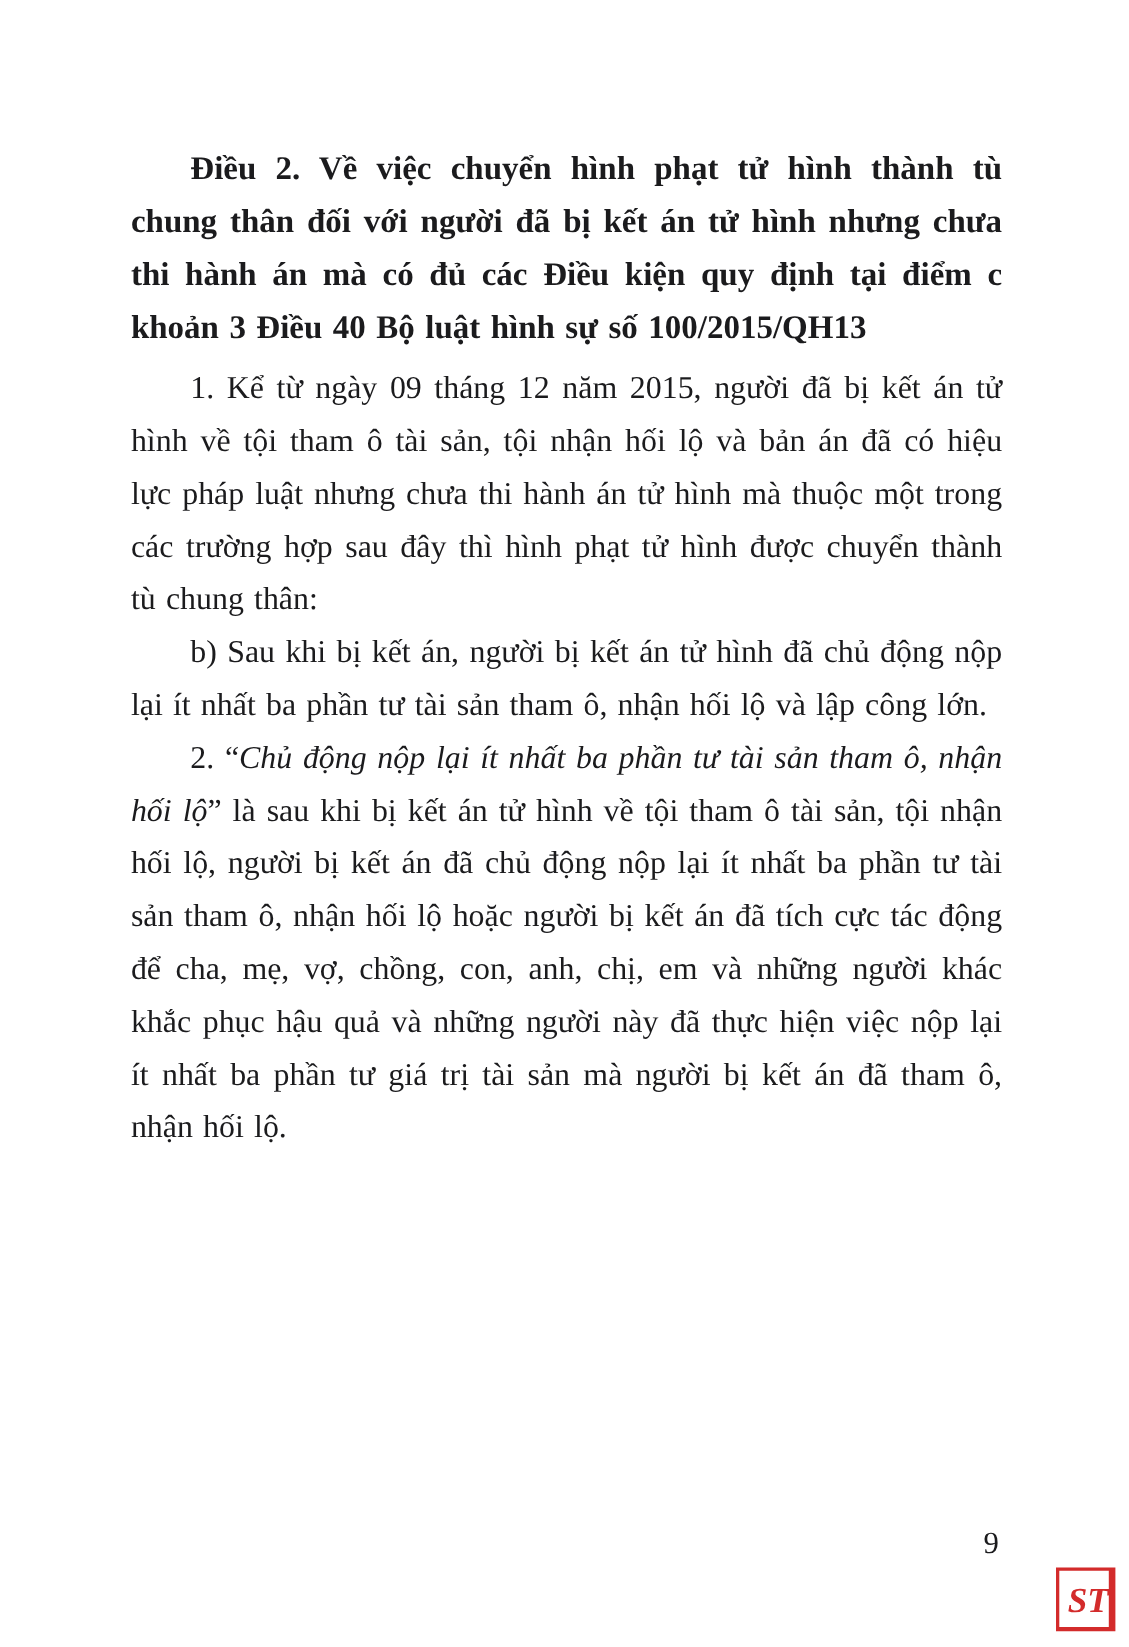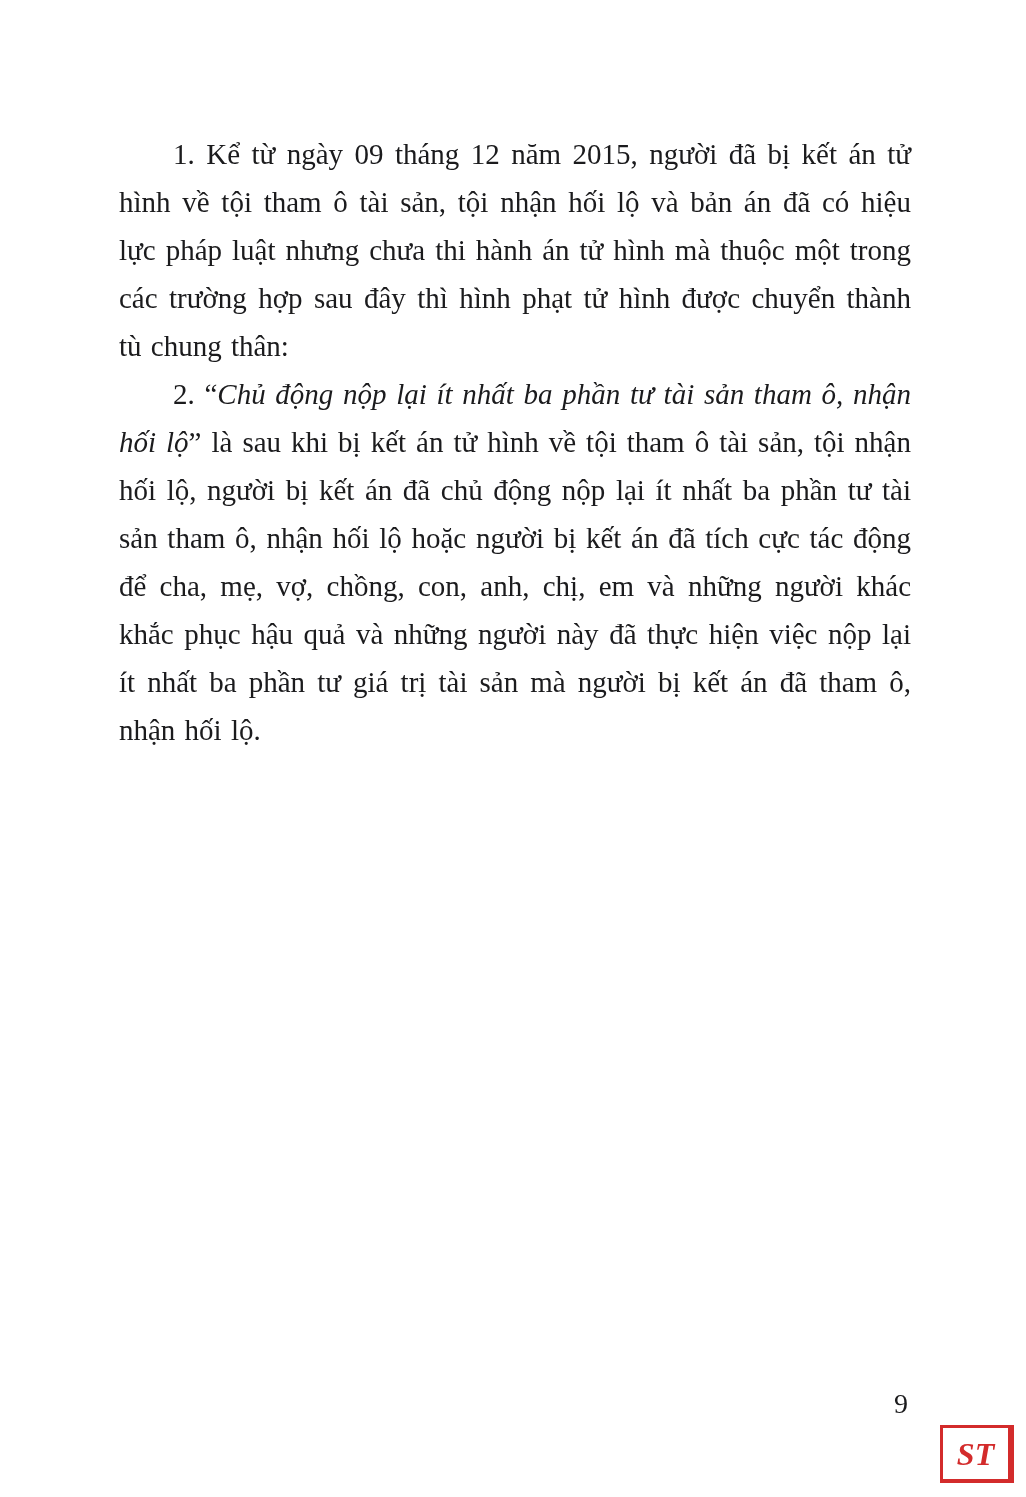--- a/index.html
+++ b/index.html
@@ -44,44 +44,46 @@
     position: absolute;
     top: 1388px;
     right: 118px;
     font-size: 28px;
     color: #1b1b1d;
   }
   .logo {
     position: absolute;
     right: 12px;
     bottom: 14px;
-    width: 74px;
+    width: 54px;
     height: 58px;
     background: #ffffff;
     border: 3px solid #d32b2b;
     border-right-width: 6px;
     border-bottom-width: 4px;
     display: flex;
     align-items: center;
-    justify-content: center;
+    justify-content: flex-end;
   }
   .logo-text {
     color: #d32b2b;
     font-weight: bold;
     font-style: italic;
     font-size: 32px;
     line-height: 1;
   }
 </style>
 </head>
 <body>
 
 <div class="page">
   <div class="content">
+    <h1 class="heading">Điều 2. Về việc chuyển hình phạt tử hình thành tù chung thân đối với người đã bị kết án tử hình nhưng chưa thi hành án mà có đủ các Điều kiện quy định tại điểm c khoản 3 Điều 40 Bộ luật hình sự số 100/2015/QH13</h1>
     <p class="para">1. Kể từ ngày 09 tháng 12 năm 2015, người đã bị kết án tử hình về tội tham ô tài sản, tội nhận hối lộ và bản án đã có hiệu lực pháp luật nhưng chưa thi hành án tử hình mà thuộc một trong các trường hợp sau đây thì hình phạt tử hình được chuyển thành tù chung thân:</p>
+    <p class="para">b) Sau khi bị kết án, người bị kết án tử hình đã chủ động nộp lại ít nhất ba phần tư tài sản tham ô, nhận hối lộ và lập công lớn.</p>
     <p class="para"><span>2. “</span><span class="italic">Chủ động nộp lại ít nhất ba phần tư tài sản tham ô, nhận hối lộ</span><span>” là sau khi bị kết án tử hình về tội tham ô tài sản, tội nhận hối lộ, người bị kết án đã chủ động nộp lại ít nhất ba phần tư tài sản tham ô, nhận hối lộ hoặc người bị kết án đã tích cực tác động để cha, mẹ, vợ, chồng, con, anh, chị, em và những người khác khắc phục hậu quả và những người này đã thực hiện việc nộp lại ít nhất ba phần tư giá trị tài sản mà người bị kết án đã tham ô, nhận hối lộ.</span></p>
   </div>
 
   <div class="page-number">9</div>
 
   <div class="logo">
     <span class="logo-text">ST</span>
   </div>
 </div>
 

